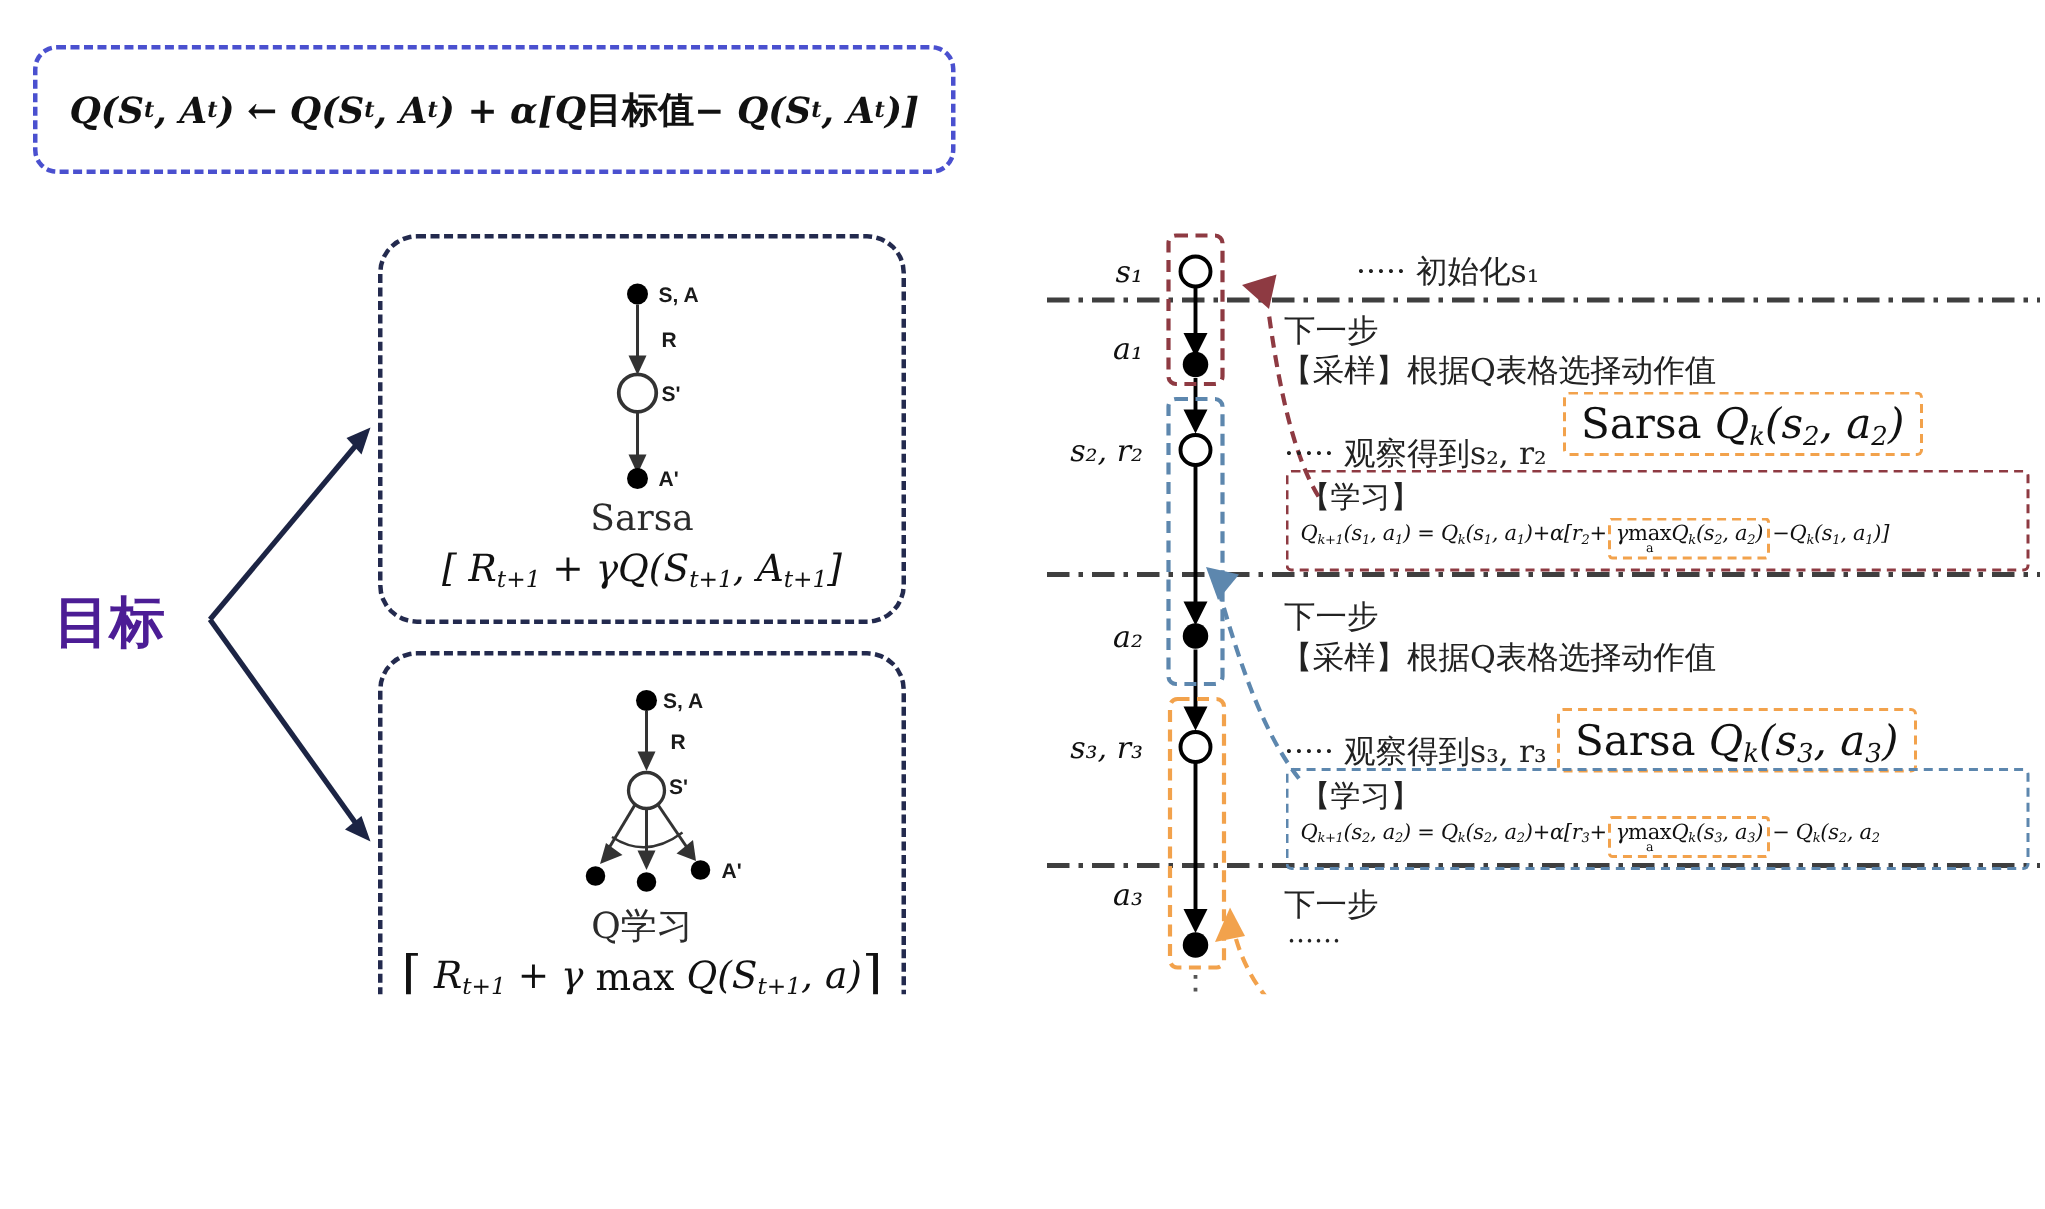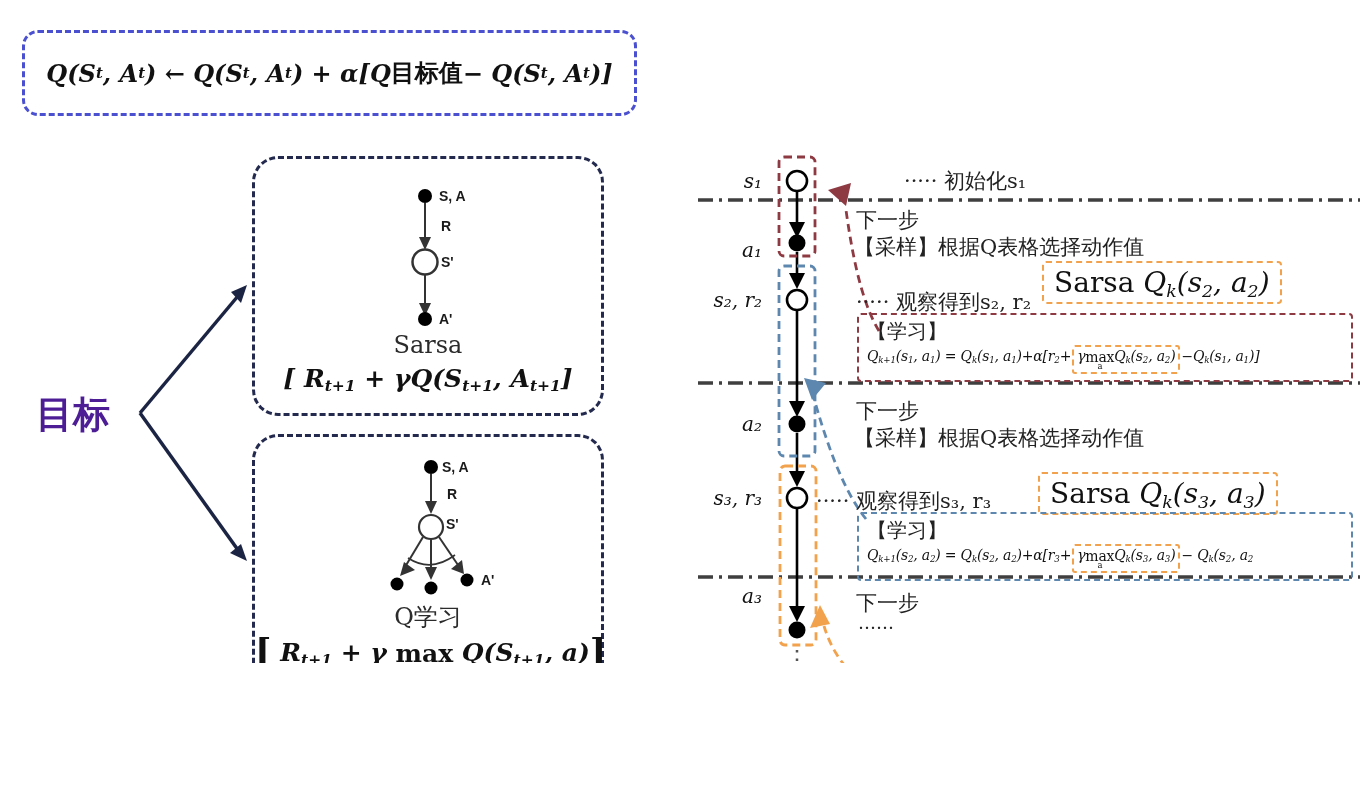--- a/index.html
+++ b/index.html
@@ -16,21 +16,21 @@
   .hl{display:inline-block;border:2px dashed #f2a24c;border-radius:3px;padding:1px 3px;margin:0 1px;}
 
   
   #update-rule-box{left:22px;top:30px;width:609px;height:80px;border:3px dashed #4a50cf;border-radius:16px;
         display:flex;align-items:center;justify-content:center;font-size:24px;font-weight:700;font-style:italic;}
   #goal-label{left:36px;top:390px;font-size:37px;font-weight:700;font-family:"Liberation Sans","DejaVu Sans",sans-serif;color:#4c1d95;}
   .target-box{border:3px dashed #232a4e;border-radius:26px;}
   #sarsa-box{left:252px;top:156px;width:346px;height:254px;}
   #q-box{left:252px;top:434px;width:346px;height:252px;}
   .diagram-name{left:0;width:100%;text-align:center;font-size:24px;color:#2b2b2b;}
-  .target-formula{left:0;width:100%;text-align:center;font-size:25px;font-weight:700;font-style:italic;white-space:nowrap;}
+  .target-formula{left:0;width:100%;text-align:center;font-size:25px;font-weight:400;font-style:italic;white-space:nowrap;}
   .backup-label{font-family:"Liberation Sans","DejaVu Sans",sans-serif;font-size:14px;font-weight:600;fill:#1a1a1a;}
   .caption{font-size:28px;text-align:center;color:#0d0d0d;}
   #caption-a{left:95px;top:750px;width:450px;}
   #caption-b{left:875px;top:750px;width:420px;}
 
   
   .cn{font-size:21px;color:#222;white-space:nowrap;}
   .nodelab{font-style:italic;font-size:20px;text-align:right;width:72px;white-space:nowrap;}
   .sq-box{border:2.5px dashed #f2a24c;border-radius:4px;padding:3px 10px;font-size:28px;font-style:italic;white-space:nowrap;}
   .learn-box{border-style:dashed;border-width:2.5px;border-radius:4px;padding:3px 8px 6px;box-sizing:border-box;width:496px;}
@@ -154,21 +154,21 @@
       <circle cx="176" cy="151" r="6.5" fill="#000"></circle>
       <circle cx="212" cy="143" r="6.5" fill="#000"></circle>
       <text class="backup-label" x="226" y="148">A'</text>
     </svg>
     <div class="abs diagram-name" style="top:164px;">Q学习</div>
     <div class="abs target-formula" style="top:194px;"><span class="bigbr">[</span><span> R</span><sub>t+1</sub><span> + γ </span><span class="stk"><span class="stkt">max</span><span class="stkb">a</span></span><span> Q(S</span><sub>t+1</sub><span>, a)</span><span class="bigbr">]</span></div>
   </div>
 
 
   <div class="abs nodelab" style="left:690px;top:169px;">s₁</div>
-  <div class="abs nodelab" style="left:690px;top:238px;">a₁</div>
+  <div class="abs nodelab" style="left:690px;top:220px;">a₁</div>
   <div class="abs nodelab" style="left:690px;top:288px;">s₂, r₂</div>
   <div class="abs nodelab" style="left:690px;top:412px;">a₂</div>
   <div class="abs nodelab" style="left:690px;top:486px;">s₃, r₃</div>
   <div class="abs nodelab" style="left:690px;top:584px;font-style:italic;">a₃</div>
 
   <div class="abs cn" style="left:904px;top:167px;">····· 初始化s₁</div>
 
   <div class="abs cn" style="left:856px;top:206px;">下一步</div>
   <div class="abs cn" style="left:854px;top:233px;">【采样】根据Q表格选择动作值</div>
 
@@ -177,21 +177,21 @@
 
   <div class="abs learn-box" id="learn1-box">
     <div class="learn-title">【学习】</div>
     <div class="learn-formula"><span>Q</span><sub>k+1</sub><span>(s</span><sub>1</sub><span>, a</span><sub>1</sub><span>) = Q</span><sub>k</sub><span>(s</span><sub>1</sub><span>, a</span><sub>1</sub><span>)+α[r</span><sub>2</sub><span>+</span><span class="hl"><span>γ</span><span class="stk"><span class="stkt">max</span><span class="stkb">a</span></span><span>Q</span><sub>k</sub><span>(s</span><sub>2</sub><span>, a</span><sub>2</sub><span>)</span></span><span>−Q</span><sub>k</sub><span>(s</span><sub>1</sub><span>, a</span><sub>1</sub><span>)]</span></div>
   </div>
 
   <div class="abs cn" style="left:856px;top:397px;">下一步</div>
   <div class="abs cn" style="left:854px;top:424px;">【采样】根据Q表格选择动作值</div>
 
   <div class="abs sq-box" style="left:1038px;top:472px;"><span class="rm">Sarsa </span><span>Q</span><sub>k</sub><span>(s</span><sub>3</sub><span>, a</span><sub>3</sub><span>)</span></div>
-  <div class="abs cn" style="left:816px;top:487px;">····· 观察得到s₃, r₃</div>
+  <div class="abs cn" style="left:856px;top:487px;">····· 观察得到s₃, r₃</div>
 
   <div class="abs learn-box" id="learn2-box">
     <div class="learn-title">【学习】</div>
     <div class="learn-formula"><span>Q</span><sub>k+1</sub><span>(s</span><sub>2</sub><span>, a</span><sub>2</sub><span>) = Q</span><sub>k</sub><span>(s</span><sub>2</sub><span>, a</span><sub>2</sub><span>)+α[r</span><sub>3</sub><span>+</span><span class="hl"><span>γ</span><span class="stk"><span class="stkt">max</span><span class="stkb">a</span></span><span>Q</span><sub>k</sub><span>(s</span><sub>3</sub><span>, a</span><sub>3</sub><span>)</span></span><span>− Q</span><sub>k</sub><span>(s</span><sub>2</sub><span>, a</span><sub>2</sub></div>
   </div>
 
   <div class="abs cn" style="left:856px;top:589px;">下一步</div>
   <div class="abs cn" style="left:858px;top:612px;font-size:18px;">……</div>
 
   <div class="abs caption" id="caption-b">(b) Q 学习的流程</div>

